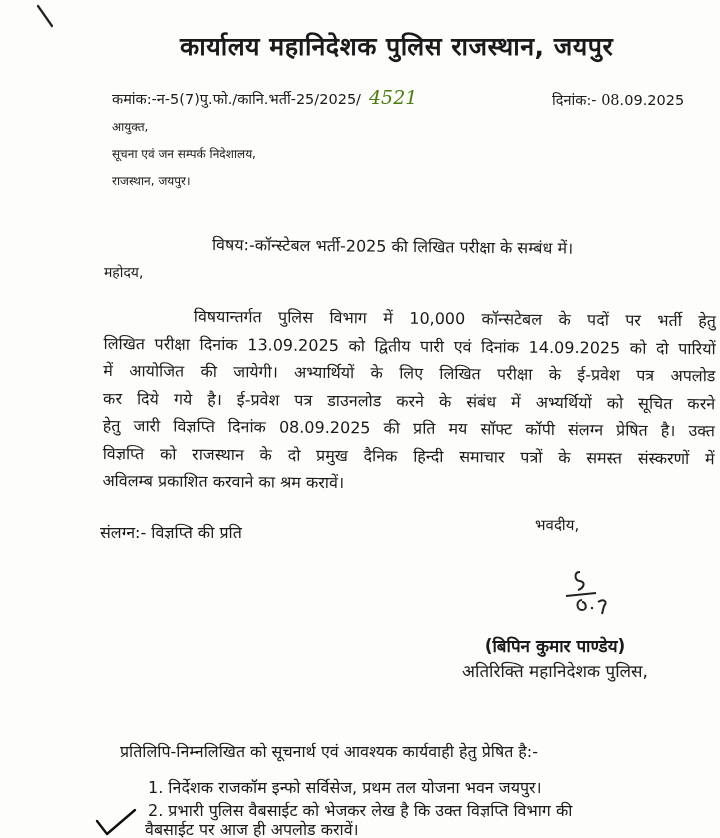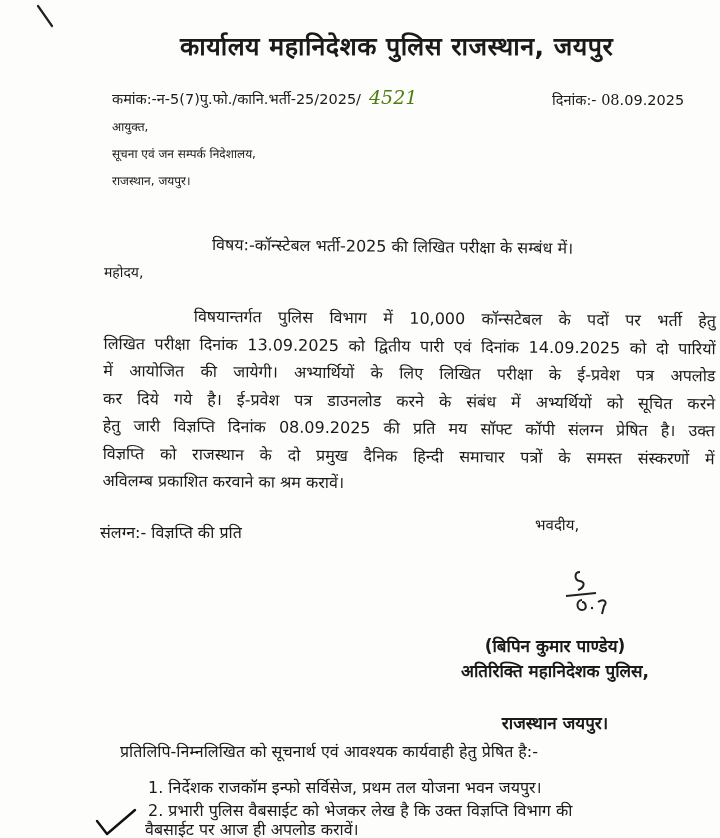--- a/index.html
+++ b/index.html
@@ -20,21 +20,21 @@
   .addr { left:112px; font-size:12px; }
   .subject { left:212px; top:233px; font-size:16px; transform:rotate(0.6deg); transform-origin:left center; }
   .salutation { left:104px; top:262px; font-size:14px; }
   .para { position:absolute; left:104px; top:302px; width:612px; font-size:16px; line-height:27.5px; text-align:justify; transform:rotate(0.5deg); transform-origin:left top; }
   .para .ln { display:block; text-align:justify; text-align-last:justify; white-space:nowrap; height:27.5px; }
   .para .ln.last { text-align-last:left; }
   .para .indent { padding-left:90px; }
   .encl { left:100px; top:521px; font-size:16px; }
   .regards { left:535px; top:514px; font-size:15px; }
   .sig { left:560px; top:566px; width:60px; height:50px; }
-  .signer { left:455px; font-size:17px; text-align:center; width:200px;font-weight:bold; }
+  .signer { left:455px; font-size:17px; text-align:center; width:200px; }
   .signer.name { font-weight:bold; }
   .copy-head { left:120px; top:740px; font-size:16px; }
   .copy-item { left:120px; font-size:16px;margin-left:28px; }
   .copy-cont { left:145px; font-size:16px; }
   .mark-top { left:35px; top:4px; width:30px; height:30px; }
   .check { left:93px; top:807px; width:50px; height:30px; }
 </style>
 </head>
 <body>
 
@@ -78,21 +78,20 @@
   <svg class="abs sig" viewBox="0 0 60 50">
     <path d="M20 6 C14 6 14 14 20 15 C26 16 24 22 18 24" fill="none" stroke="#222" stroke-width="2"></path>
     <line x1="6" y1="30" x2="36" y2="27" stroke="#222" stroke-width="2"></line>
     <path d="M22 34 C16 34 16 44 22 44 C28 44 26 36 22 36" fill="none" stroke="#222" stroke-width="2"></path>
     <circle cx="32" cy="42" r="1.2" fill="#222"></circle>
     <path d="M38 36 C44 32 48 36 44 40 L42 48" fill="none" stroke="#222" stroke-width="2"></path>
   </svg>
 
   <div class="abs signer name" style="top:634px">(बिपिन कुमार पाण्डेय)</div>
   <div class="abs signer" style="top:659px">अतिरिक्ति महानिदेशक पुलिस,</div>
-  <div class="abs signer" style="top:711px">राजस्थान जयपुर।</div>
 
   <div class="abs copy-head">प्रतिलिपि-निम्नलिखित को सूचनार्थ एवं आवश्यक कार्यवाही हेतु प्रेषित है:-</div>
 
   <div class="abs copy-item" style="top:776px">
     <span>1.</span>
     <span>निर्देशक राजकॉम इन्फो सर्विसेज, प्रथम तल योजना भवन जयपुर।</span>
   </div>
   <div class="abs copy-item" style="top:799px">
     <span>2.</span>
     <span>प्रभारी पुलिस वैबसाईट को भेजकर लेख है कि उक्त विज्ञप्ति विभाग की</span>

